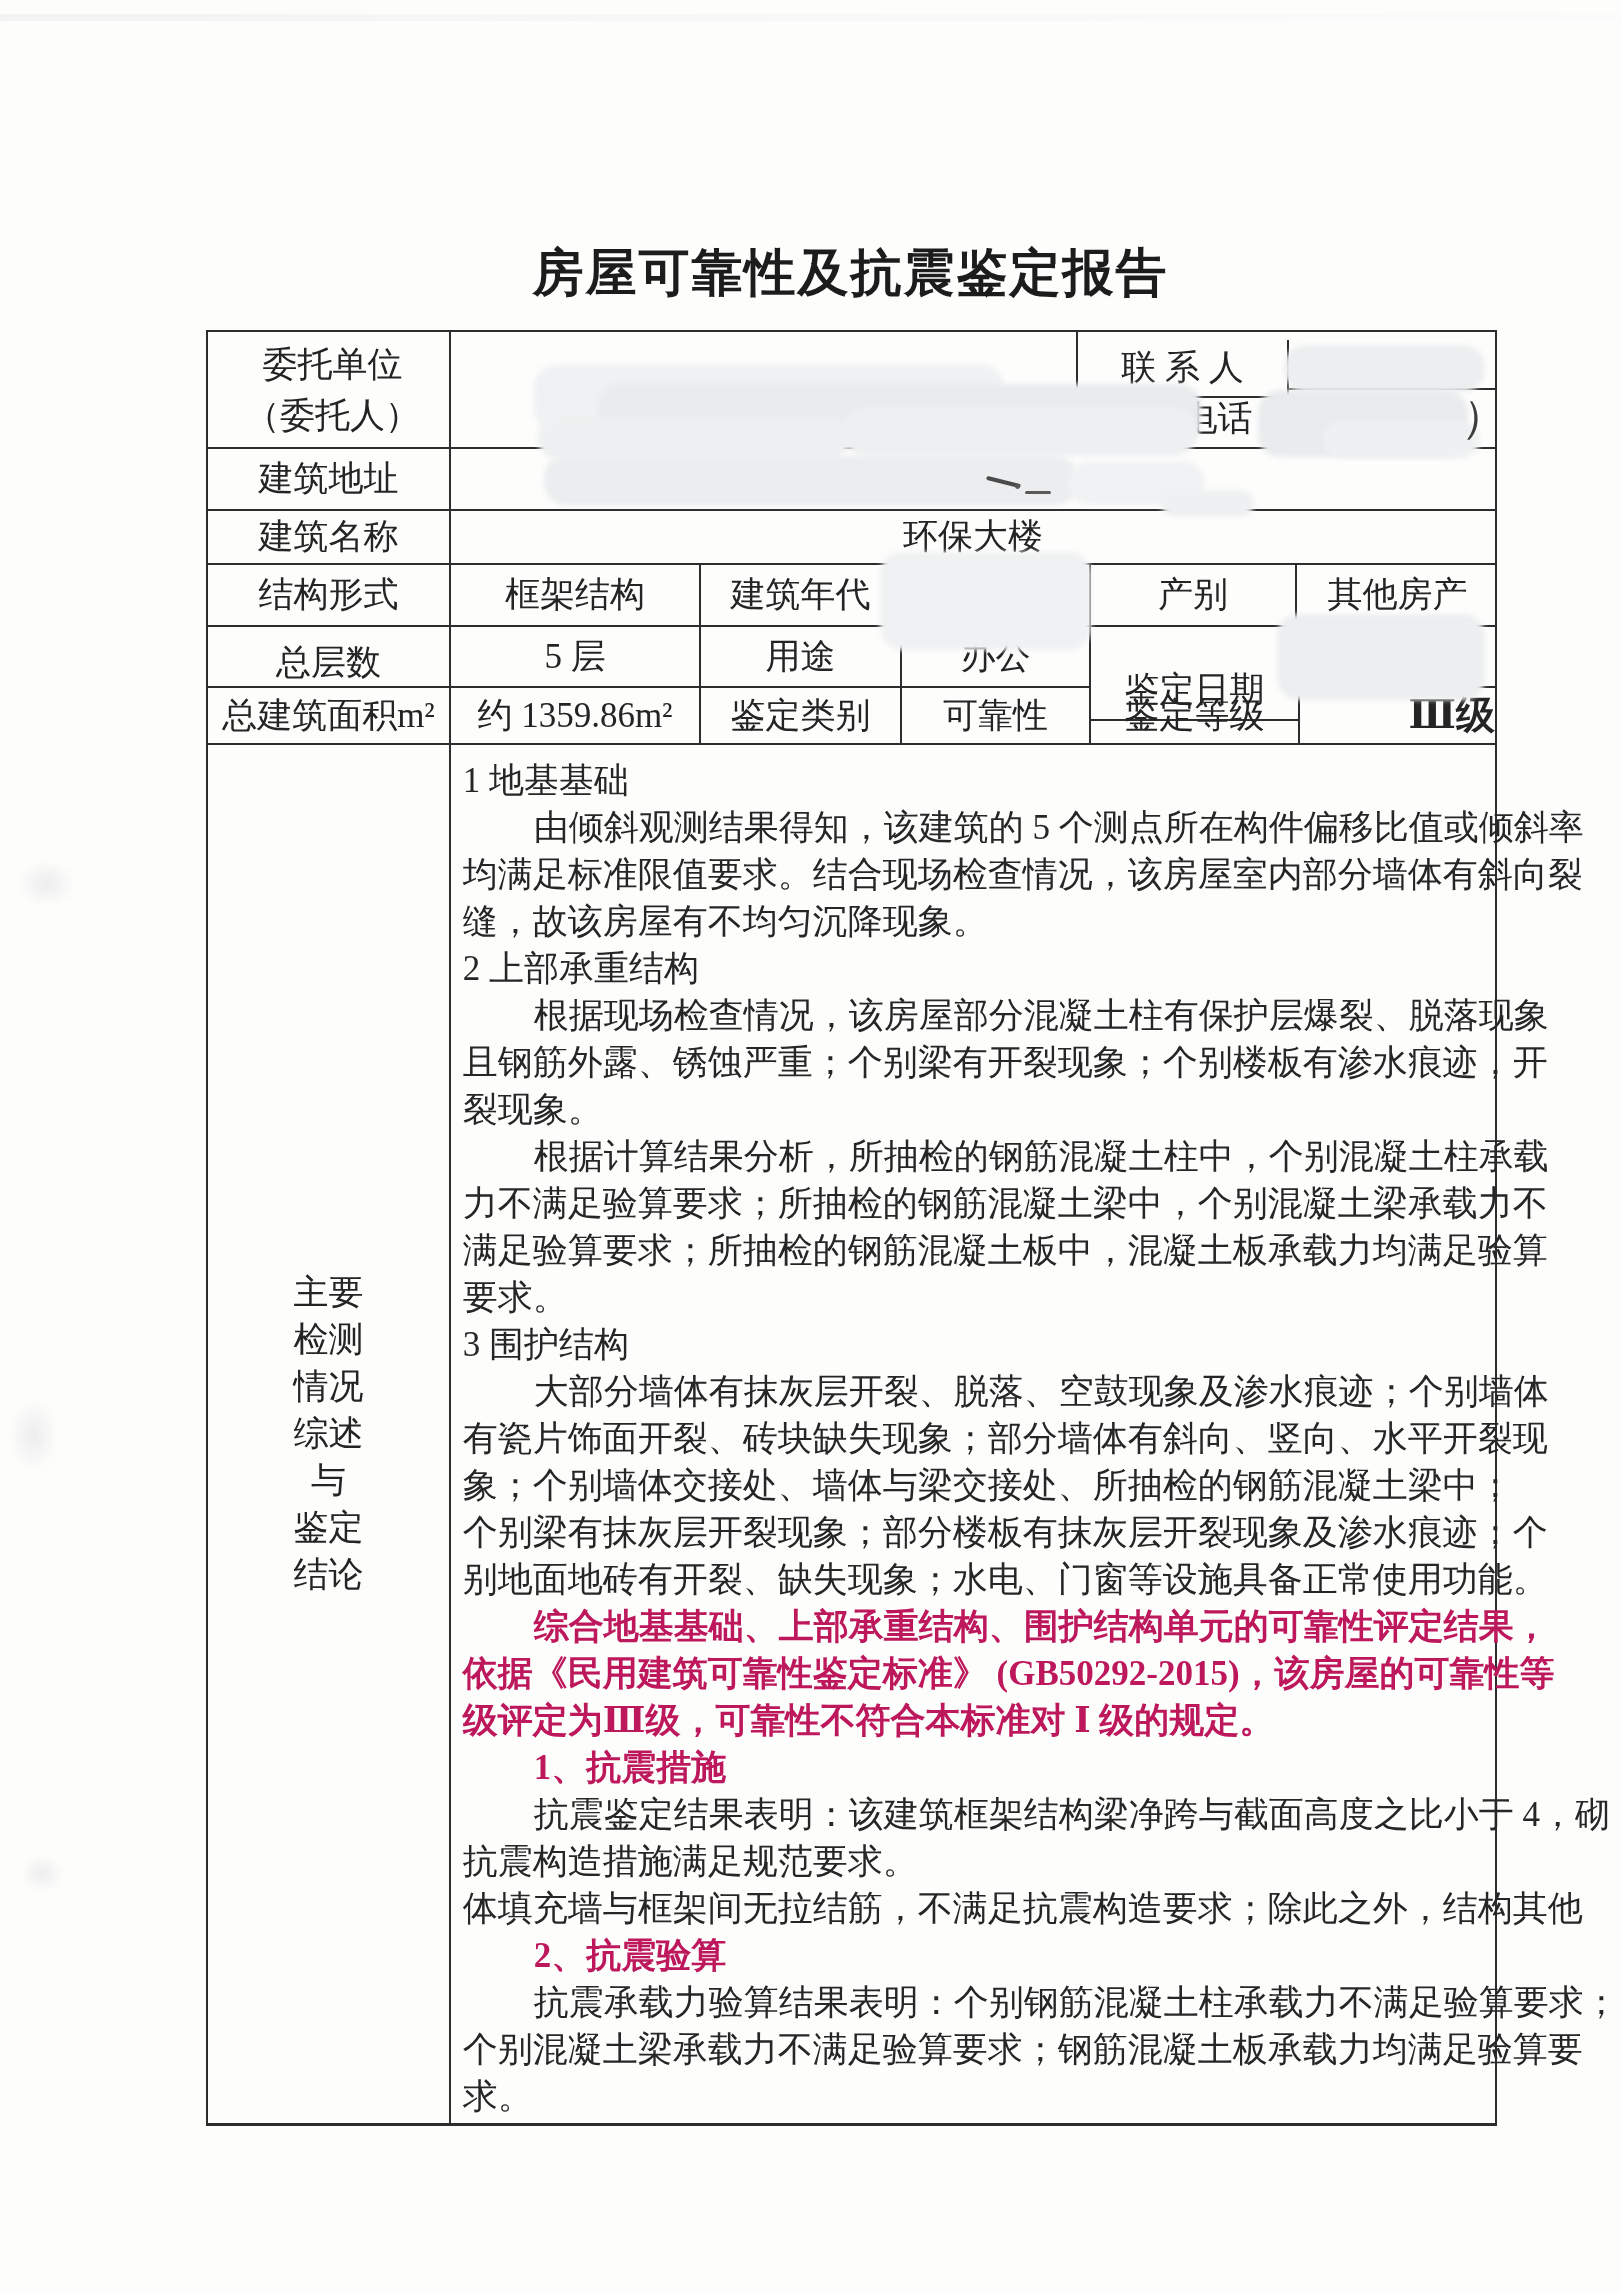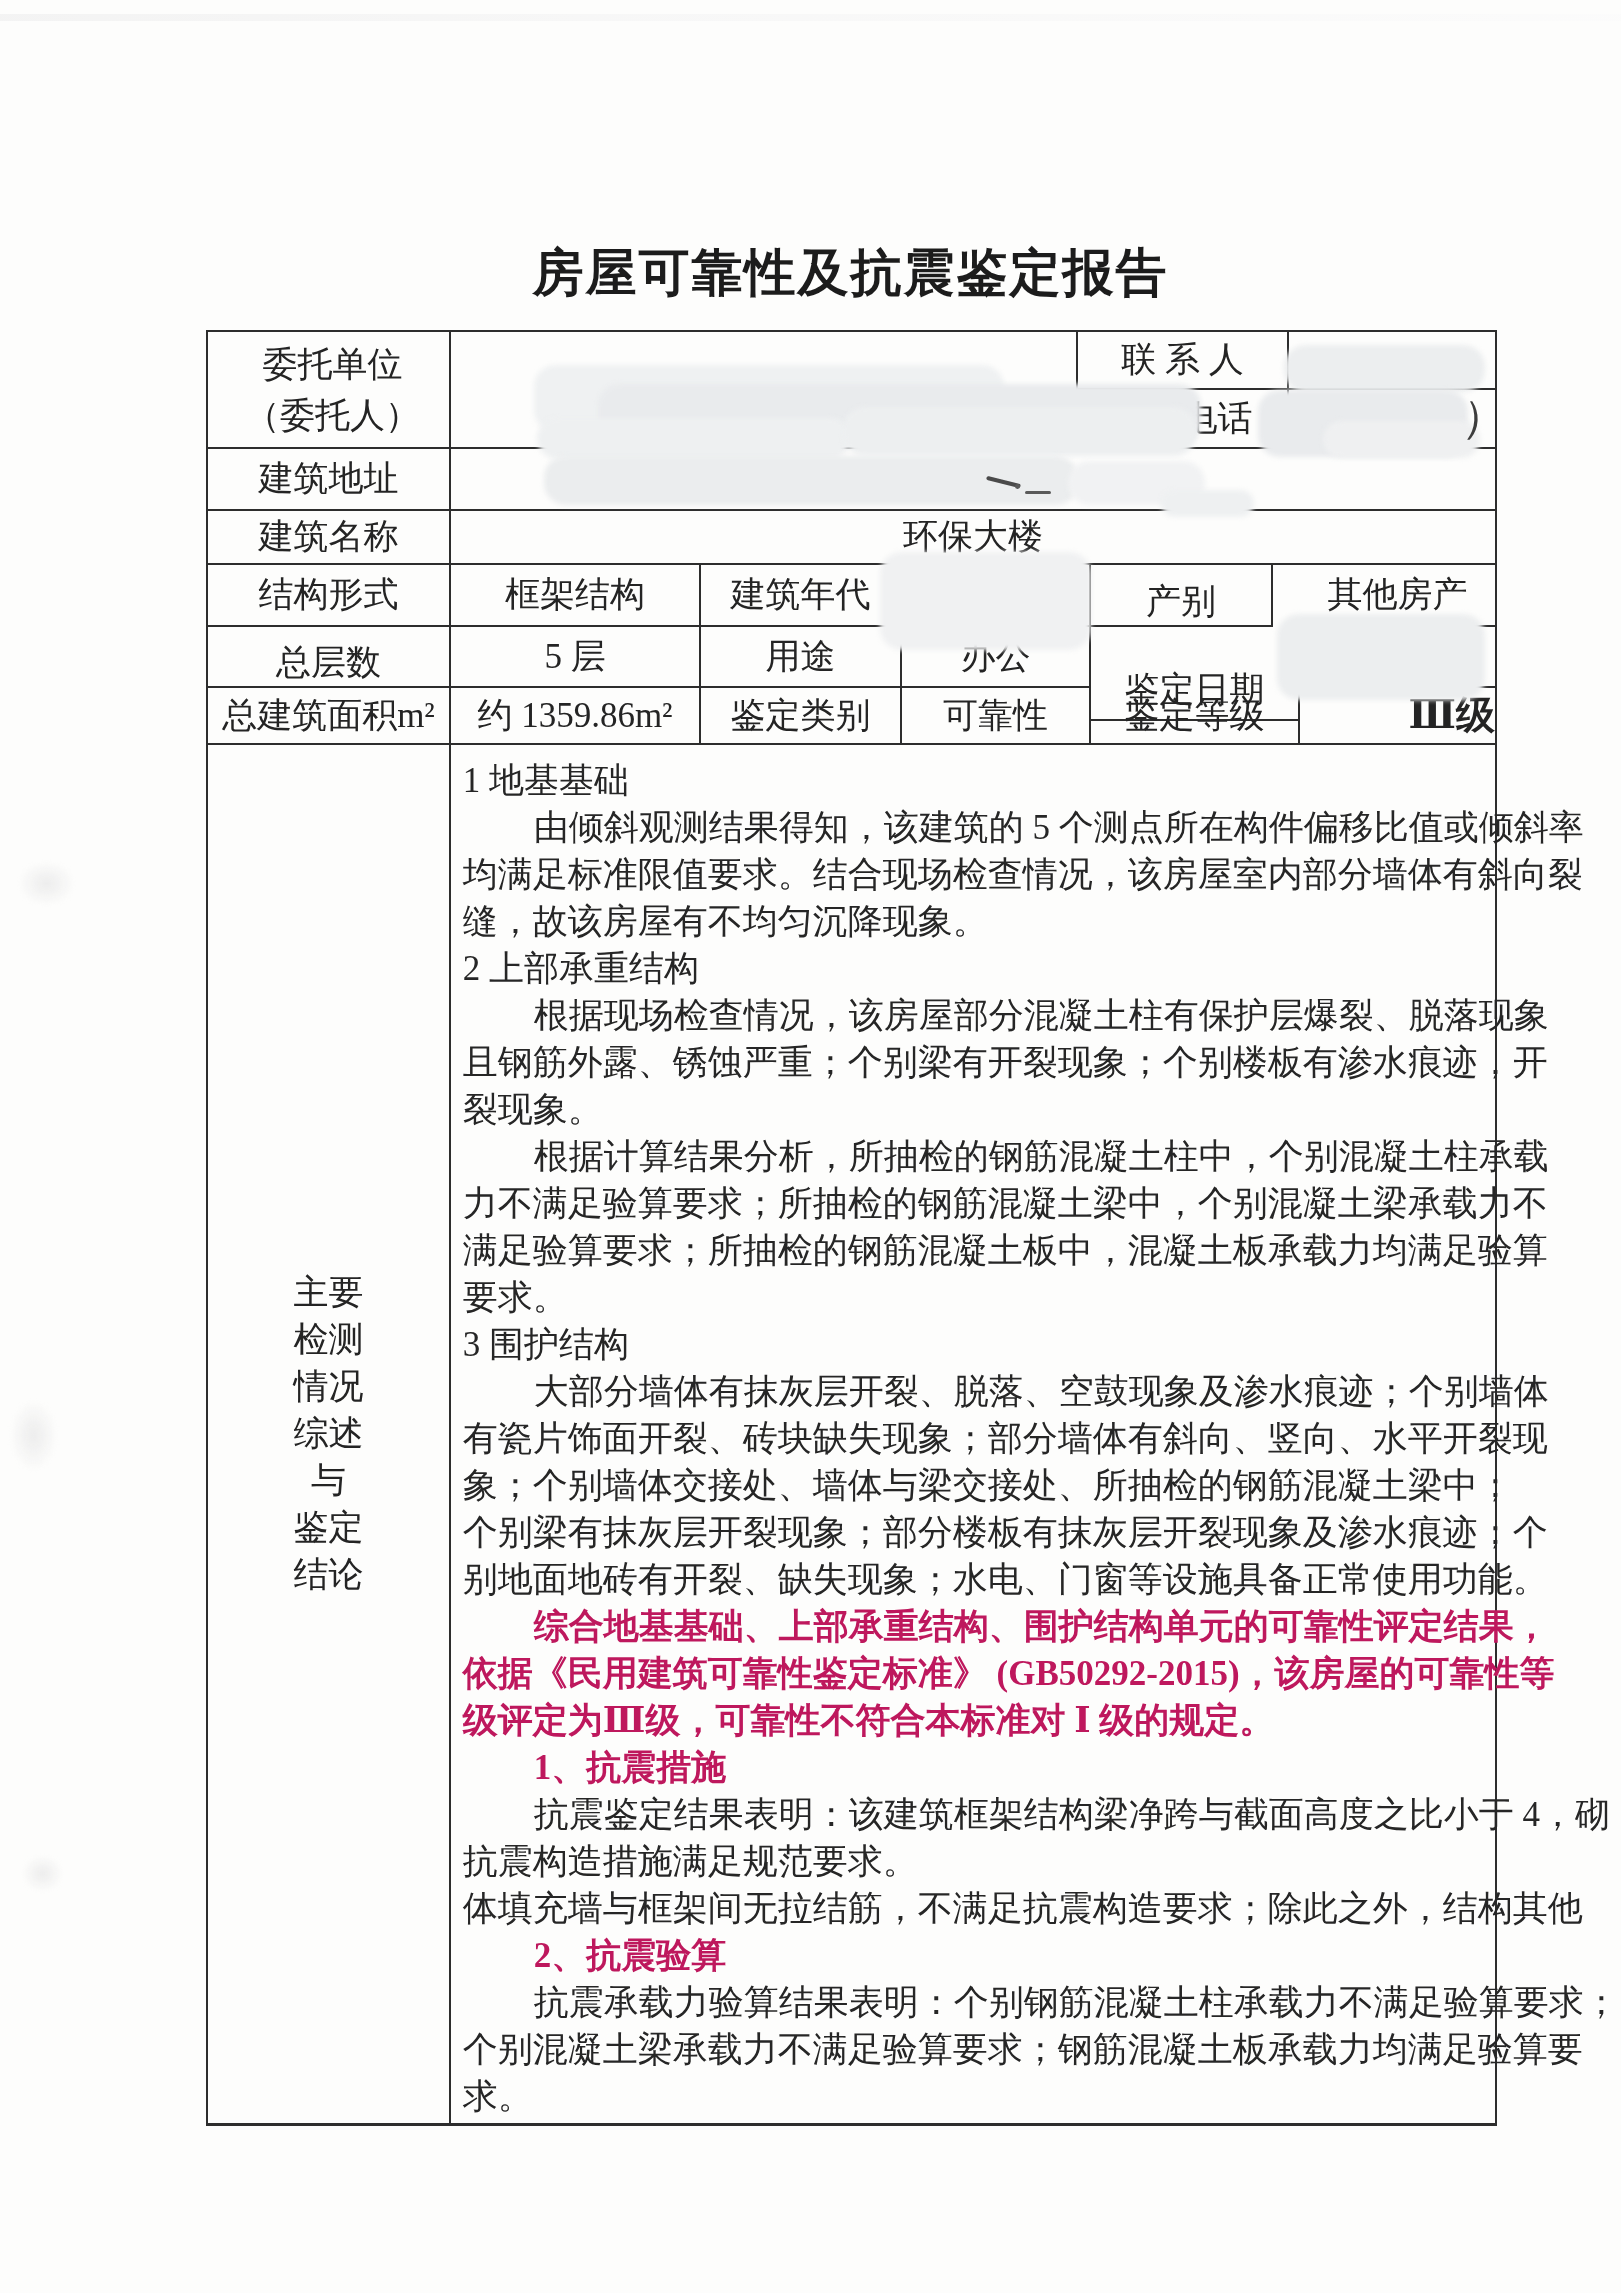--- a/index.html
+++ b/index.html
@@ -57,21 +57,21 @@
 
 <div class="title">房屋可靠性及抗震鉴定报告</div>
 
 <div class="tbl">
 
   <div class="cell br bb two-line" style="left:0;top:0;width:243px;height:117px;">
     <div>委托单位</div>
     <div>（委托人）</div>
   </div>
   <div class="cell br bb" style="left:243px;top:0;width:627px;height:117px;"></div>
-  <div class="cell br bb" style="left:870px;top:0;width:211px;height:58px;">
+  <div class="cell br bb" style="left:870px;top:8px;width:211px;height:58px;">
     <span>联 系 人</span>
   </div>
   <div class="cell bb" style="left:1081px;top:0;width:206px;height:58px;"></div>
   <div class="cell br bb" style="left:870px;top:58px;width:211px;height:59px;">
     <span>联系电话</span>
   </div>
   <div class="cell bb" style="left:1081px;top:58px;width:206px;height:59px;"></div>
 
   <div class="cell br bb" style="left:0;top:117px;width:243px;height:62px;">
     <span>建筑地址</span>
@@ -88,21 +88,21 @@
   <div class="cell br bb" style="left:0;top:233px;width:243px;height:62px;">
     <span>结构形式</span>
   </div>
   <div class="cell br bb" style="left:243px;top:233px;width:250px;height:62px;">
     <span>框架结构</span>
   </div>
   <div class="cell br bb" style="left:493px;top:233px;width:201px;height:62px;">
     <span>建筑年代</span>
   </div>
   <div class="cell br bb" style="left:694px;top:233px;width:189px;height:62px;"></div>
-  <div class="cell br bb" style="left:883px;top:233px;width:182px;height:62px;align-items:flex-end;">
+  <div class="cell br bb" style="left:883px;top:233px;width:206px;height:62px;">
     <span>产别</span>
   </div>
   <div class="cell bb" style="left:1092px;top:233px;width:195px;height:62px;">
     <span>其他房产</span>
   </div>
 
   <div class="cell br bb" style="left:0;top:295px;width:243px;height:61px;align-items:flex-end;">
     <span>总层数</span>
   </div>
   <div class="cell br bb" style="left:243px;top:295px;width:250px;height:61px;">

